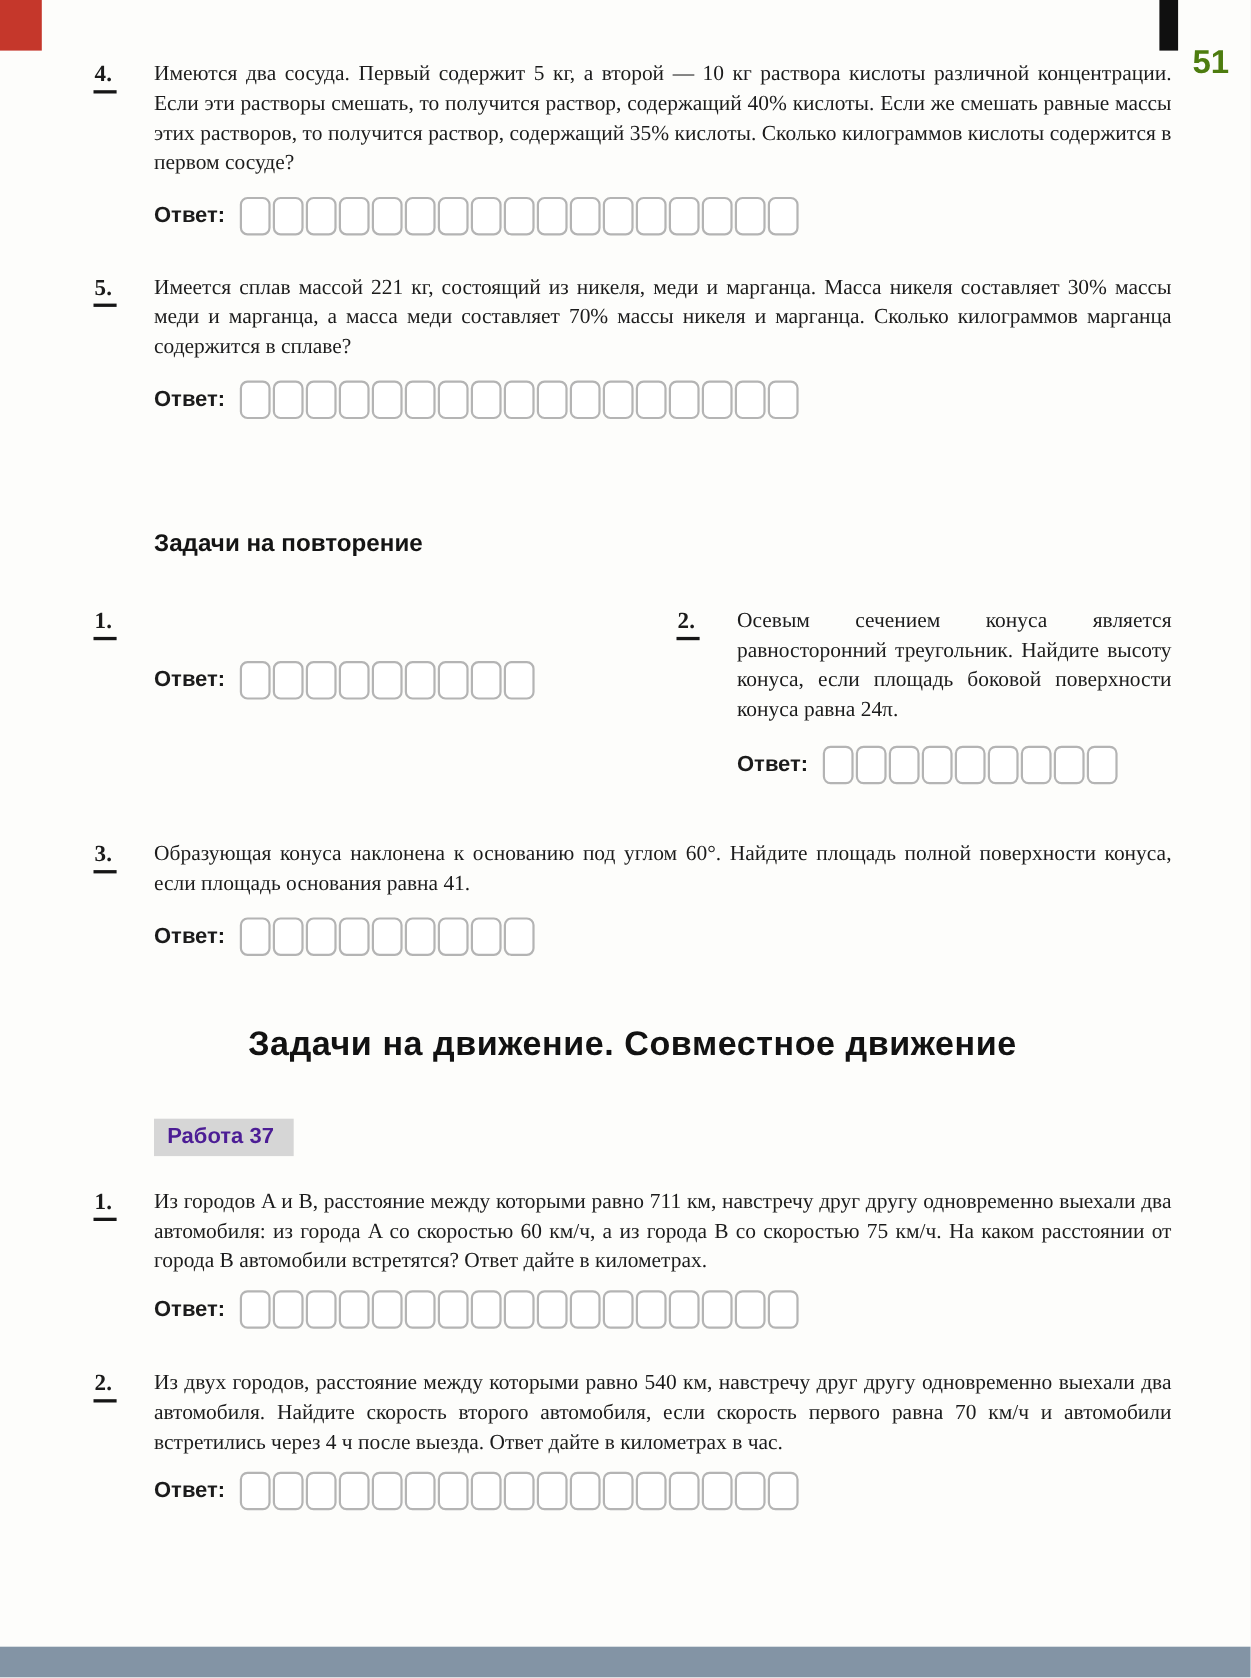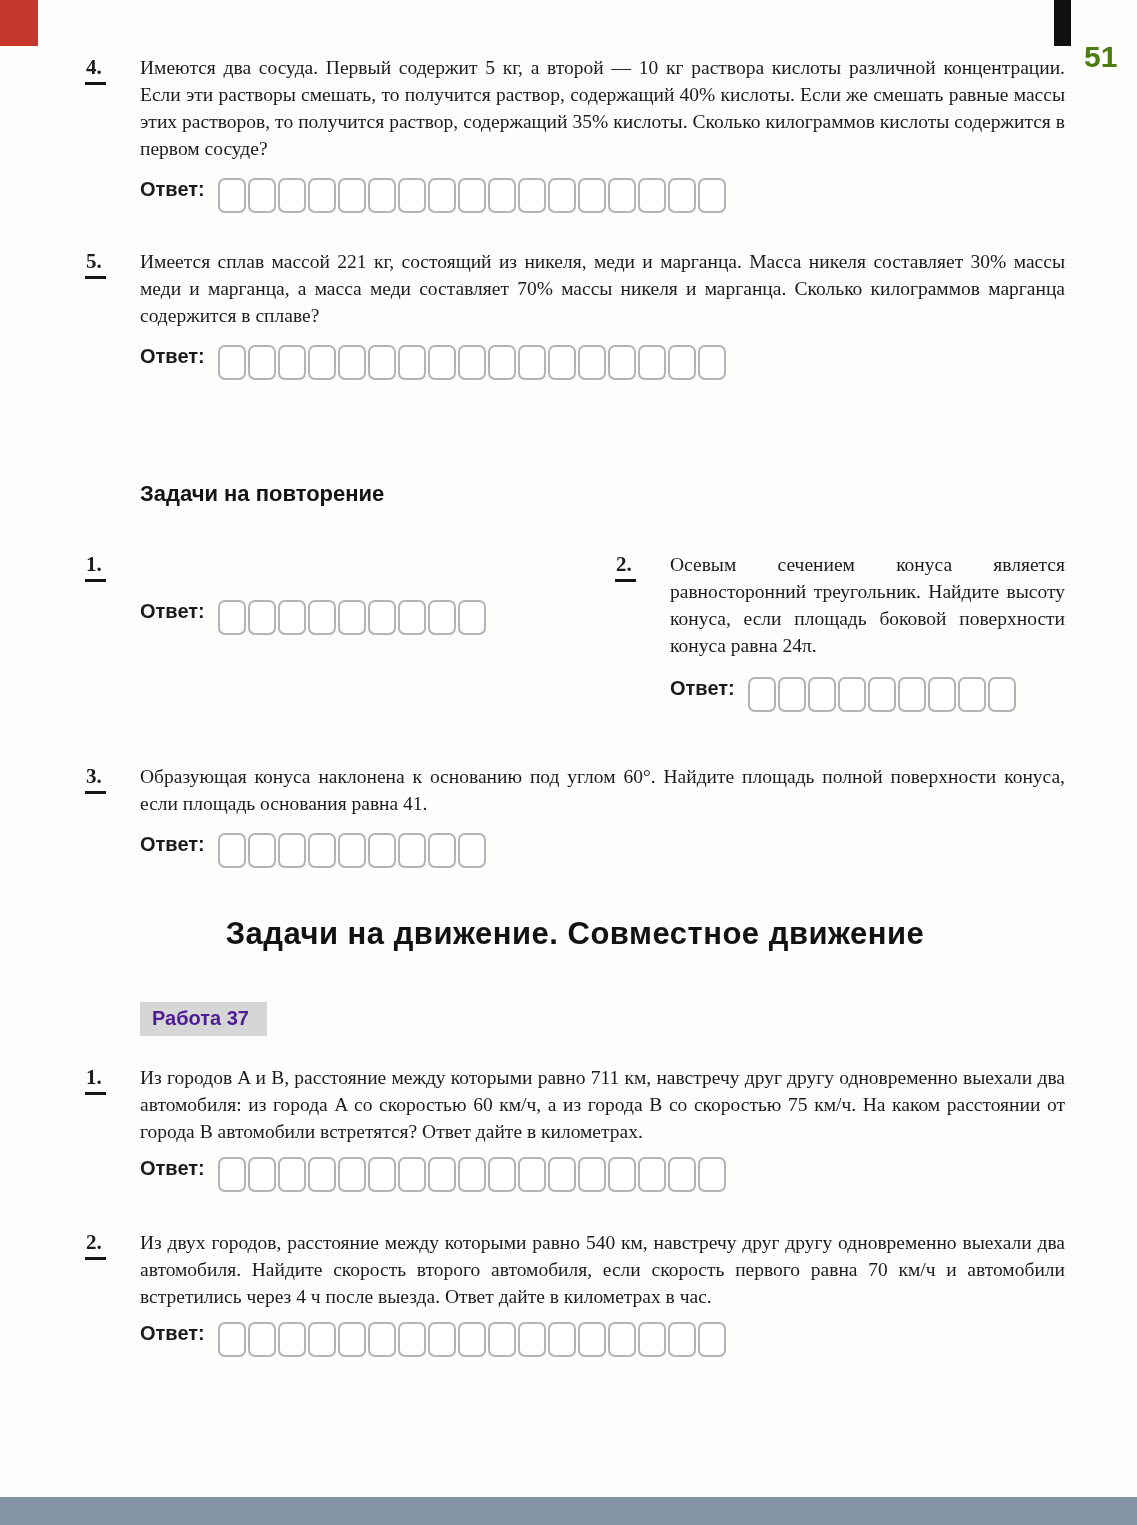--- a/index.html
+++ b/index.html
@@ -50,21 +50,21 @@
     border-bottom: 3px solid #161616;
     padding: 0 4px 2px 1px;
   }
   .ptext {
     flex: 1;
     font-size: 19.5px; line-height: 27px;
     text-align: justify;
   }
 
   .answer-row {
-    display: flex; 
+    display: flex; align-items: center;
     margin-left: 55px; margin-top: 16px;
     height: 36px;
   }
   .answer-label {
     font-family: "Liberation Sans", sans-serif;
     font-weight: bold; font-size: 20px;
     margin-right: 13px; white-space: nowrap;
   }
   .cells { display: flex; }
   .cell {
@@ -81,21 +81,21 @@
     font-weight: bold; font-size: 22px; color: #141414;
   }
 
   .twocol { display: flex; gap: 80px; margin-top: 44px; }
   .col { flex: 1; min-width: 0; }
 
   .mt-p5 { margin-top: 34px; }
   .mt-p3 { margin-top: 50px; }
 
   .big-title {
-    margin-top: 47px;
+    margin-top: 62px;
     text-align: center;
     font-family: "Liberation Sans", sans-serif;
     font-weight: bold; font-size: 31px; letter-spacing: 0.5px;
     color: #121212;
   }
 
   .work-label {
     display: inline-block;
     margin: 50px 0 0 55px;
     padding: 5px 18px 6px 12px;

